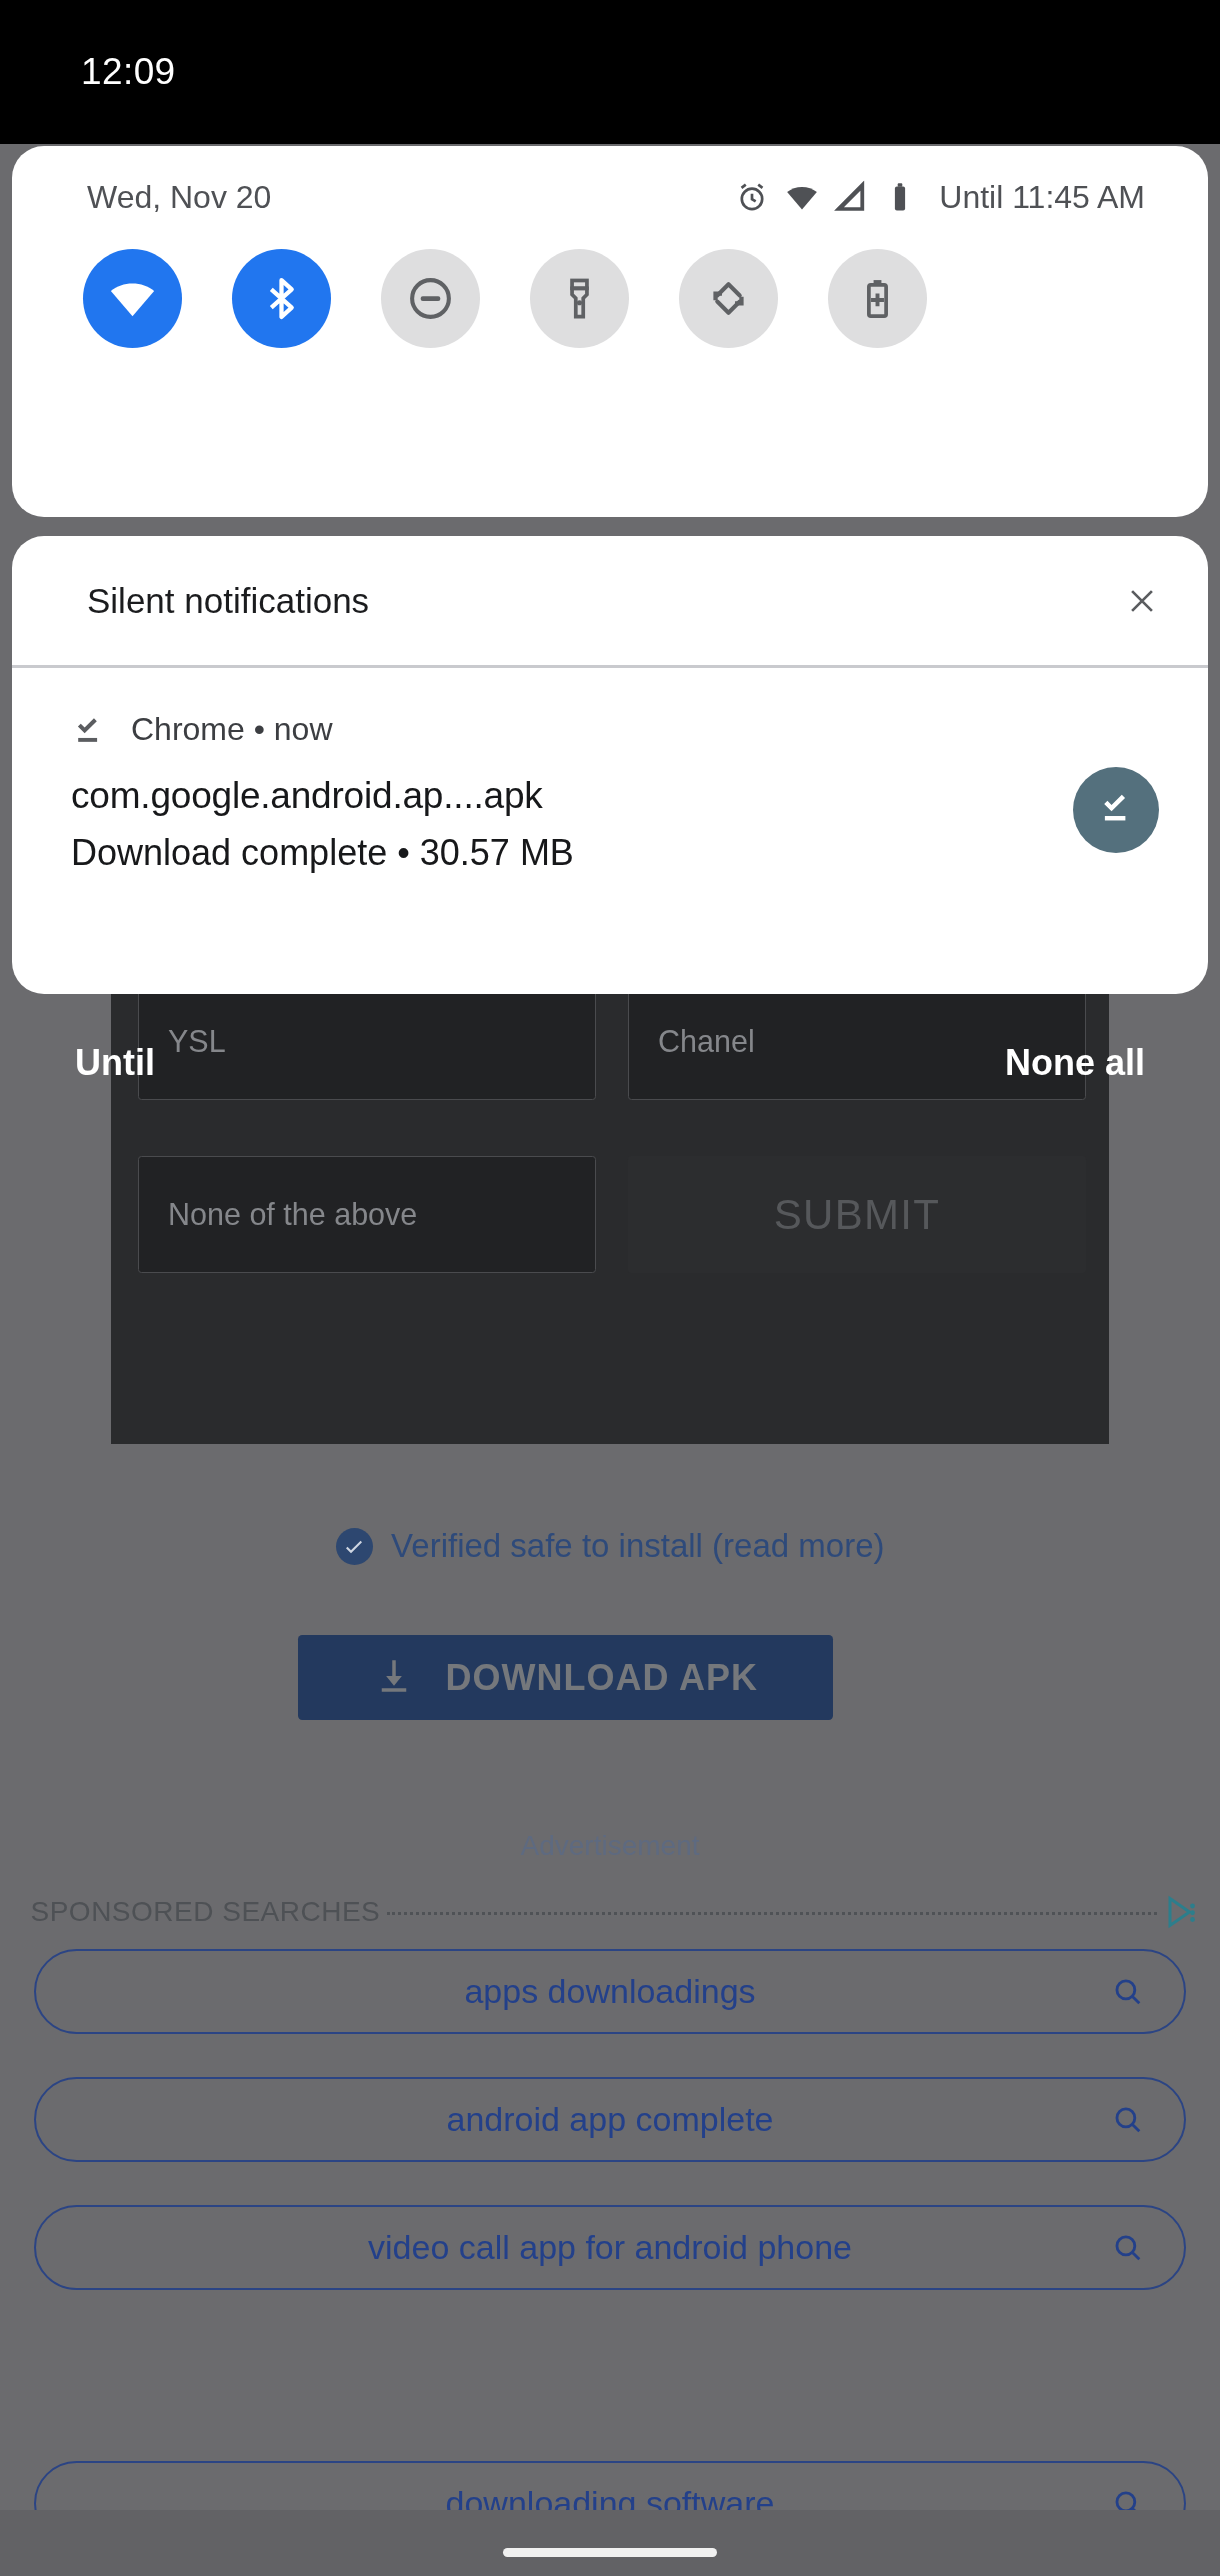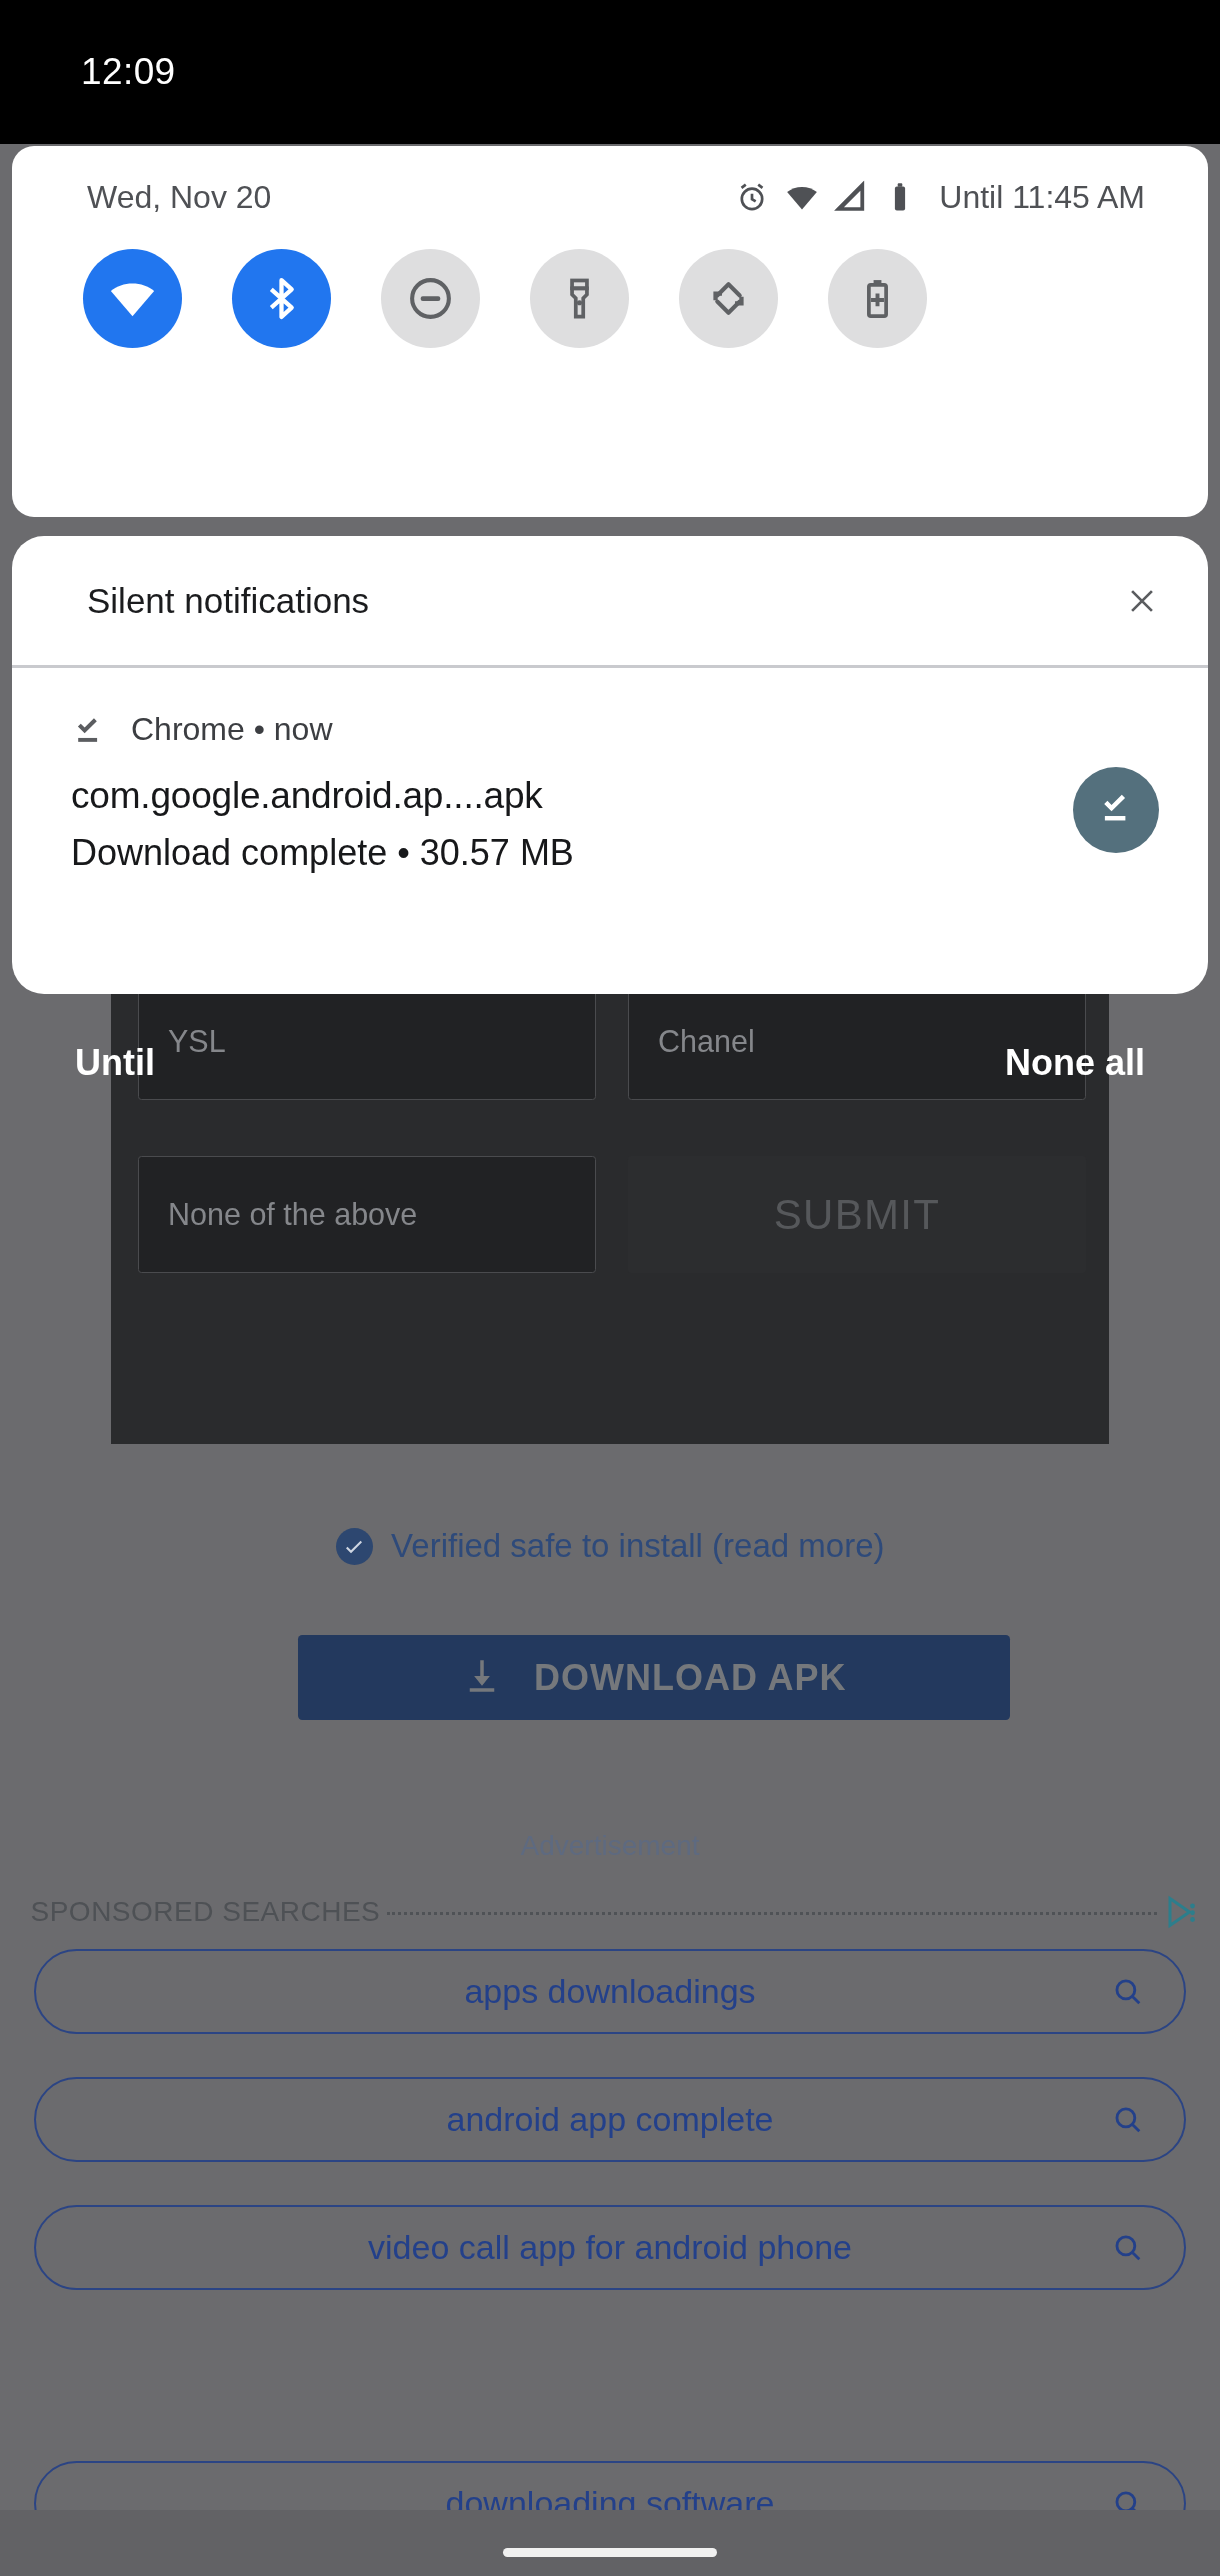--- a/index.html
+++ b/index.html
@@ -47,21 +47,21 @@
   .verified-badge {
     width:37px; height:37px; border-radius:50%;
     background:#2d4770;
     display:flex; align-items:center; justify-content:center;
   }
   .verified-badge svg { width:24px; height:24px; }
   .verified-text { color:#2e4a7a; font-size:33px; }
 
   
   .dl-btn {
-    position:absolute; left:298px; top:1635px; width:712px; height:85px;
+    position:absolute; left:298px; top:1635px; width:535px; height:85px;
     background:#23395e; border-radius:4.2px;
     display:flex; align-items:center; justify-content:center; gap:30.5px;
   }
   .dl-btn svg { width:42px; height:42px; }
   .dl-btn-label { color:#75787c; font-size:36px; font-weight:bold; letter-spacing:1px; }
 
   .ad-label {
     position:absolute; left:0; top:1830px; width:1220px; text-align:center;
     color:#5e6a80; font-size:28px;
   }
@@ -100,21 +100,21 @@
     position:absolute; left:0; top:0; width:1220px; height:144px;
     background:#000; display:flex; align-items:center;
   }
   .statusbar-clock {
     color:#fff; font-size:37px; margin-left:81px; letter-spacing:0.4px;
   }
 
   
   .qs-panel {
     position:absolute; left:12px; top:146px; width:1196px; height:371px;
-    background:#fff; border-radius:22px;
+    background:#fff; border-radius:32px;
     overflow:hidden;
   }
   .qs-header {
     position:absolute; left:0; top:0; width:1196px; height:102px;
     display:flex; align-items:center;
   }
   .qs-date { color:#4f5155; font-size:32px; margin-left:75px; }
   .qs-status {
     position:absolute; right:63px; top:50%; transform:translateY(-50%);
     display:flex; align-items:center; gap:15.3px;

